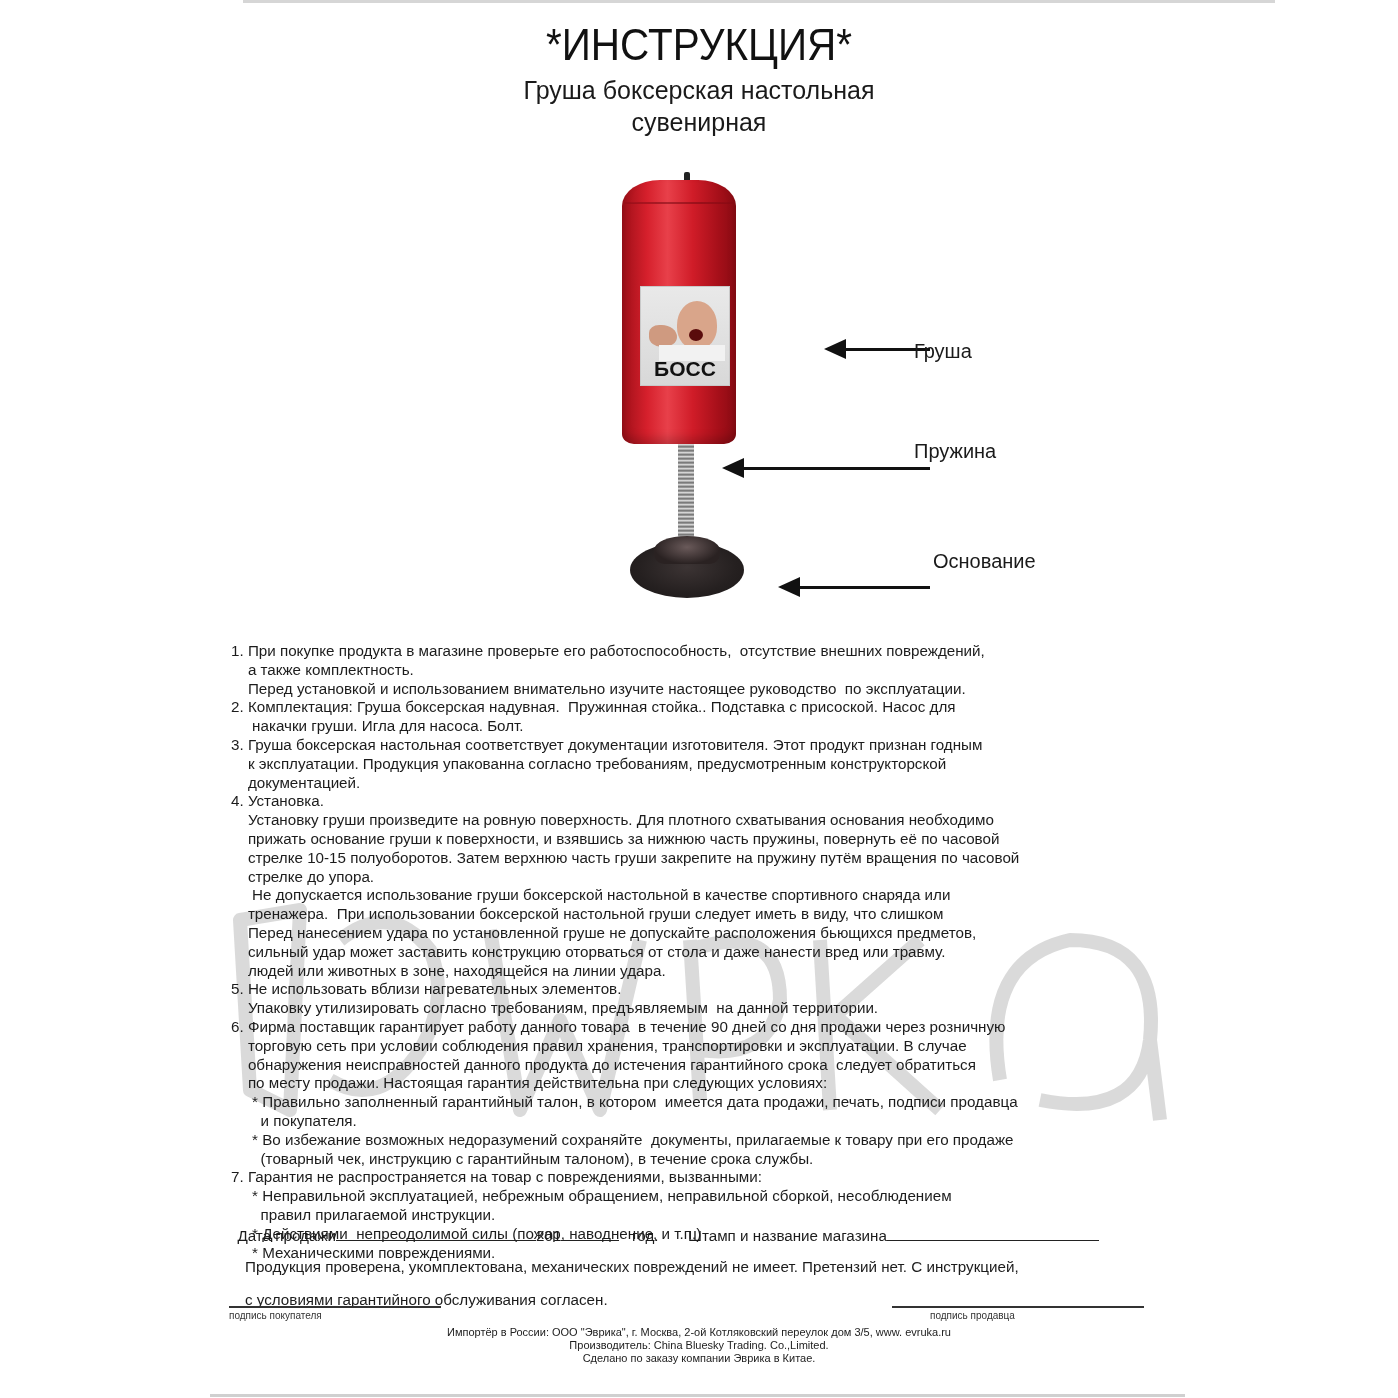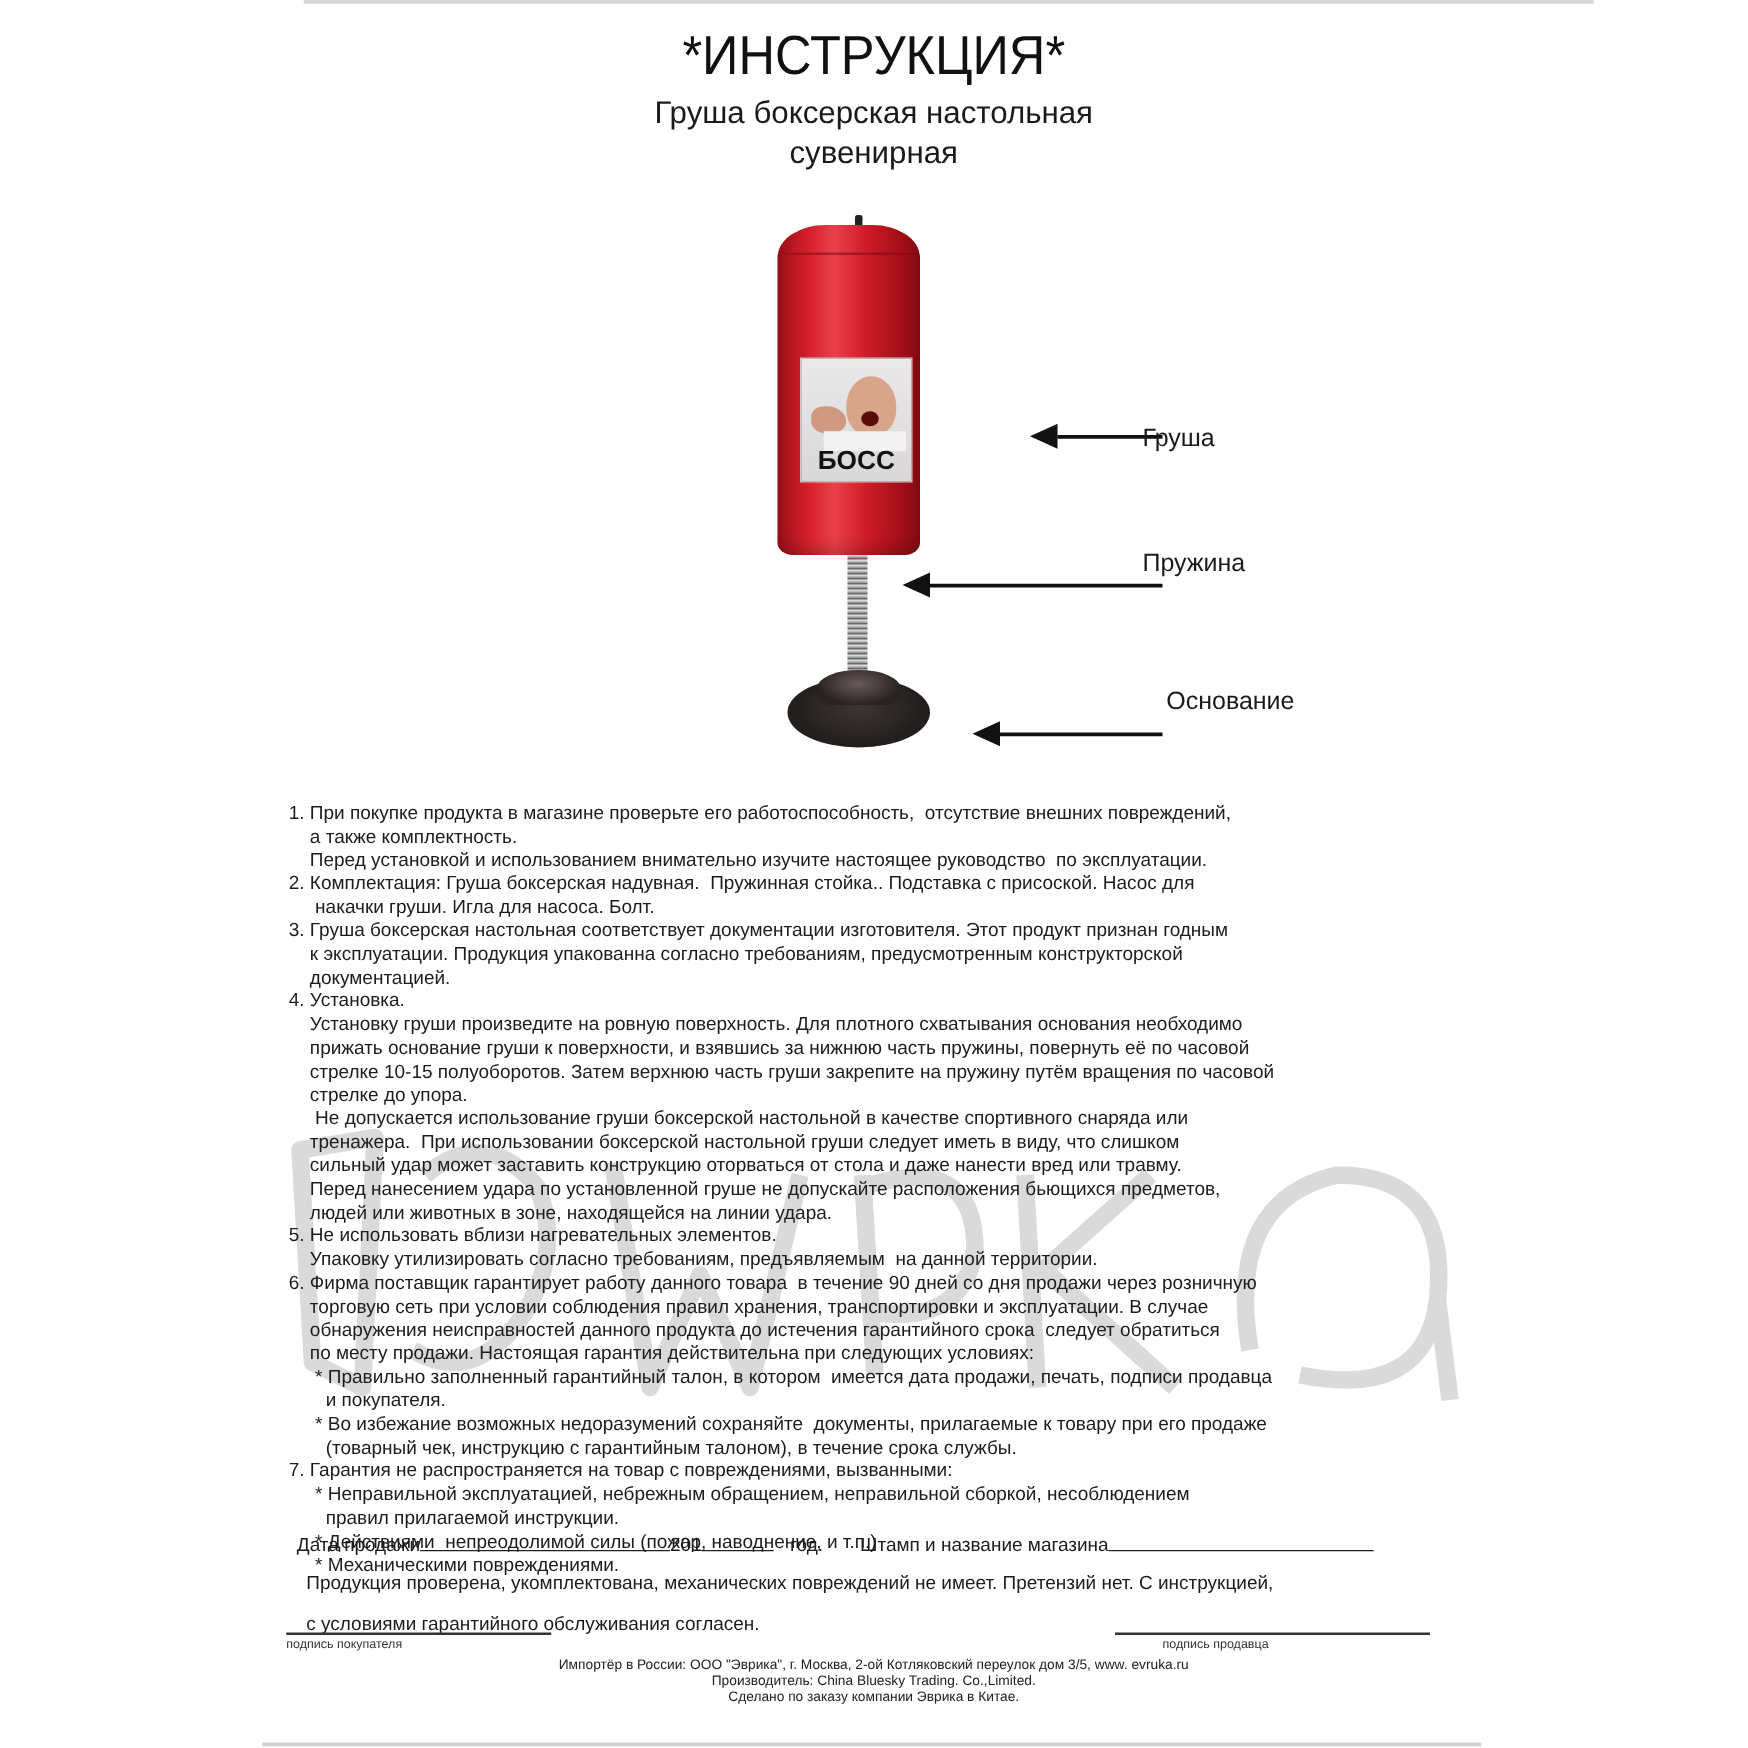--- a/index.html
+++ b/index.html
@@ -122,22 +122,22 @@
     <p>3. Груша боксерская настольная соответствует документации изготовителя. Этот продукт признан годным</p>
     <p>    к эксплуатации. Продукция упакованна согласно требованиям, предусмотренным конструкторской</p>
     <p>    документацией.</p>
     <p>4. Установка.</p>
     <p>    Установку груши произведите на ровную поверхность. Для плотного схватывания основания необходимо</p>
     <p>    прижать основание груши к поверхности, и взявшись за нижнюю часть пружины, повернуть её по часовой</p>
     <p>    стрелке 10-15 полуоборотов. Затем верхнюю часть груши закрепите на пружину путём вращения по часовой</p>
     <p>    стрелке до упора.</p>
     <p>     Не допускается использование груши боксерской настольной в качестве спортивного снаряда или</p>
     <p>    тренажера.  При использовании боксерской настольной груши следует иметь в виду, что слишком</p>
+    <p>    Перед нанесением удара по установленной груше не допускайте расположения бьющихся предметов,</p>
     <p>    сильный удар может заставить конструкцию оторваться от стола и даже нанести вред или травму.</p>
-    <p>    Перед нанесением удара по установленной груше не допускайте расположения бьющихся предметов,</p>
     <p>    людей или животных в зоне, находящейся на линии удара.</p>
     <p>5. Не использовать вблизи нагревательных элементов.</p>
     <p>    Упаковку утилизировать согласно требованиям, предъявляемым  на данной территории.</p>
     <p>6. Фирма поставщик гарантирует работу данного товара  в течение 90 дней со дня продажи через розничную</p>
     <p>    торговую сеть при условии соблюдения правил хранения, транспортировки и эксплуатации. В случае</p>
     <p>    обнаружения неисправностей данного продукта до истечения гарантийного срока  следует обратиться</p>
     <p>    по месту продажи. Настоящая гарантия действительна при следующих условиях:</p>
     <p>     * Правильно заполненный гарантийный талон, в котором  имеется дата продажи, печать, подписи продавца</p>
     <p>       и покупателя.</p>
     <p>     * Во избежание возможных недоразумений сохраняйте  документы, прилагаемые к товару при его продаже</p>

